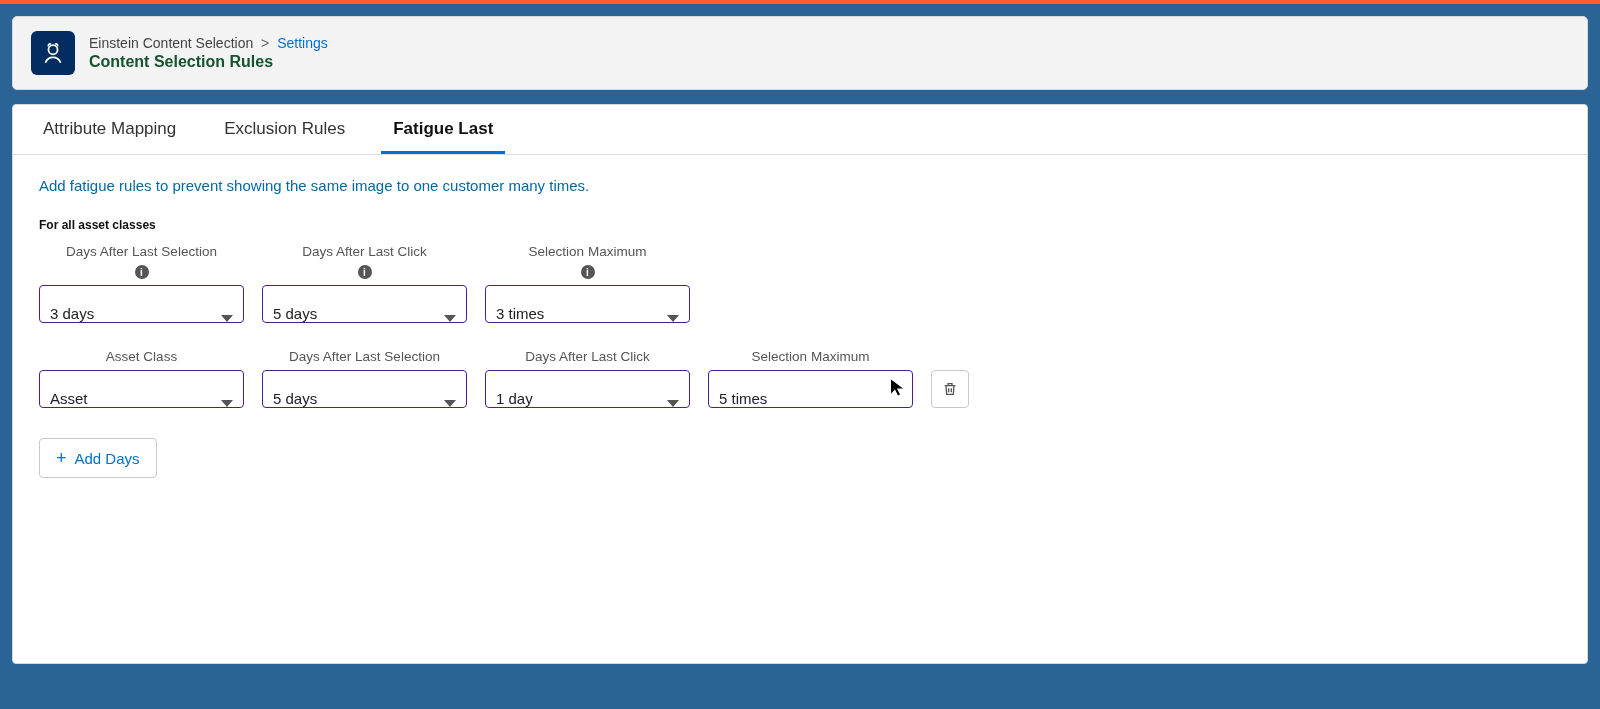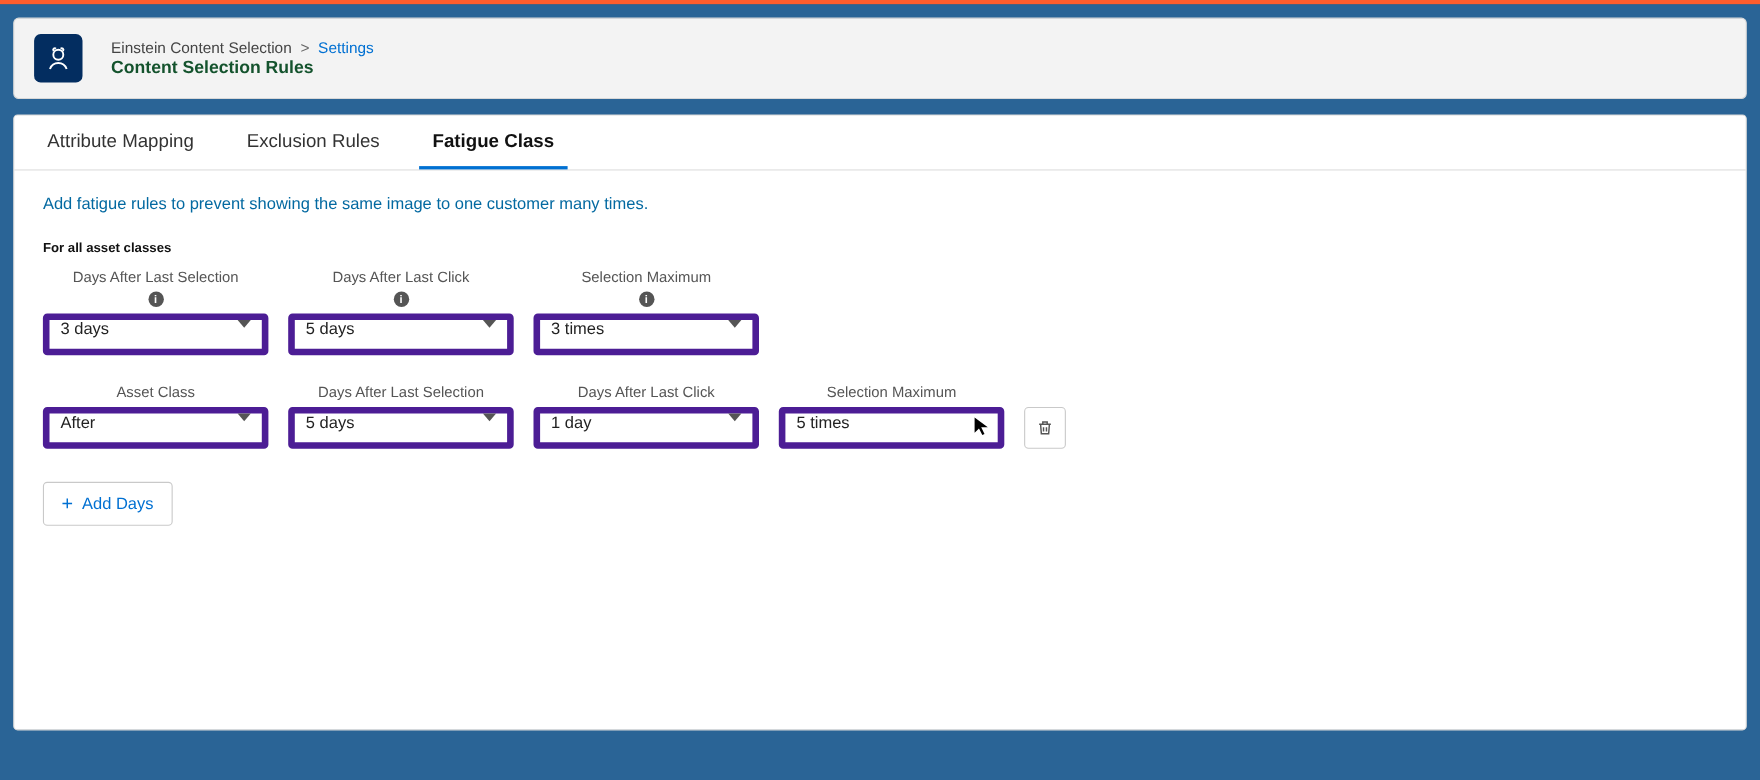--- a/index.html
+++ b/index.html
@@ -25,21 +25,21 @@
     align-items: center;
     gap: 14px;
     margin-bottom: 14px;
   }
   .einstein-icon {
     width: 44px; height: 44px; border-radius: 6px;
     background: #032d60;
     display:flex; align-items:center; justify-content:center;
     color:#fff; font-size:20px;
   }
-  .header-texts { display:flex; flex-direction:column;margin-left:12px; }
+  .header-texts { display:flex; flex-direction:column; }
   .breadcrumb { font-size: 14px; color: #444; }
   .breadcrumb a { color: #0070d2; text-decoration:none; }
   .breadcrumb .sep { color:#666; margin:0 4px; }
   .page-title { font-size: 16px; font-weight: 700; color:#14532d; margin-top:2px;}
 
   .content-card {
     background:#fff;
     border:1px solid #d8d8d8;
     border-radius:4px;
     min-height: 560px;
@@ -74,25 +74,25 @@
   .field-label { font-size: 13.5px; color:#555; margin-bottom:6px; display:flex; align-items:center; gap:6px;flex-direction:column;}
   .info-dot {
     width:14px; height:14px; border-radius:50%;
     background:#555; color:#fff; font-size:10px; display:inline-flex;
     align-items:center; justify-content:center; font-weight:700;
   }
 
   .slds-select {
     height: 38px;
     width: 205px;
-    border:6px solid #4c1d95;
+    border:1px solid #4c1d95;
     border-radius:4px;
     background:#fff;
     padding: 0 10px;
-    display:flex; align-items:flex-start; justify-content:space-between;
+    display:flex; align-items:flex-end; justify-content:space-between;
     font-size:15px; color:#222;
     cursor:pointer;
   }
   .slds-select .caret {
     width:0; height:0; border-left:6px solid transparent; border-right:6px solid transparent;
     border-top:7px solid #555;
   }
 
   .icon-btn {
     width:38px; height:38px; border:1px solid #c9c9c9; border-radius:4px;
@@ -142,21 +142,21 @@
       </div>
       <div class="page-title">Content Selection Rules</div>
     </div>
   </div>
 
   <div class="content-card">
 
     <div class="tabs">
       <div class="tab">Attribute Mapping</div>
       <div class="tab">Exclusion Rules</div>
-      <div class="tab active">Fatigue Class</div>
+      <div class="tab active">Fatigue Last</div>
     </div>
 
     <div class="panel">
       <div class="intro">Add fatigue rules to prevent showing the same image to one customer many times.</div>
 
       
       <div class="section-title">For all asset classes</div>
       <div class="field-row">
 
         <div class="field-group">
@@ -195,21 +195,21 @@
       </div>
 
       
       <div class="field-row">
 
         <div class="field-group">
           <div class="field-label">
             <span>Asset Class</span>
           </div>
           <div class="slds-select">
-            <span>After</span>
+            <span>Asset</span>
             <span class="caret"></span>
           </div>
         </div>
 
         <div class="field-group">
           <div class="field-label">
             <span>Days After Last Selection</span>
           </div>
           <div class="slds-select">
             <span>5 days</span>

